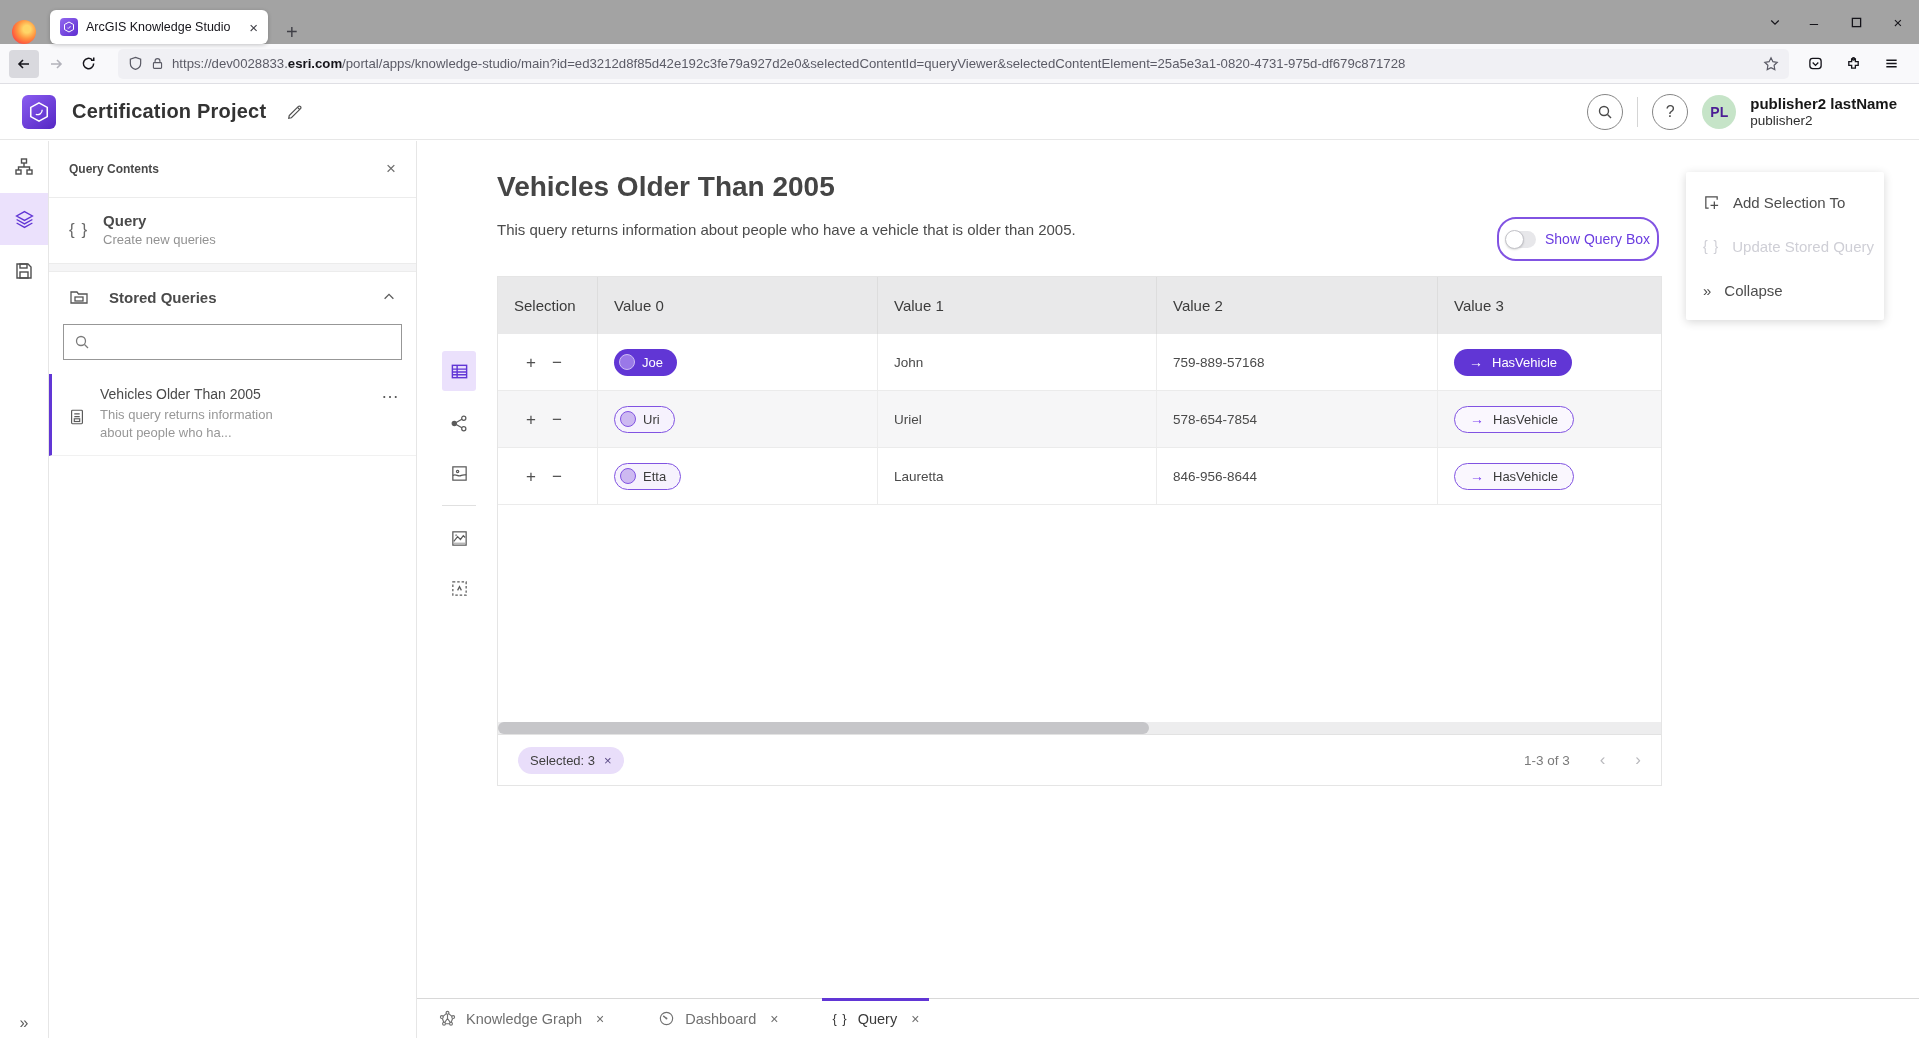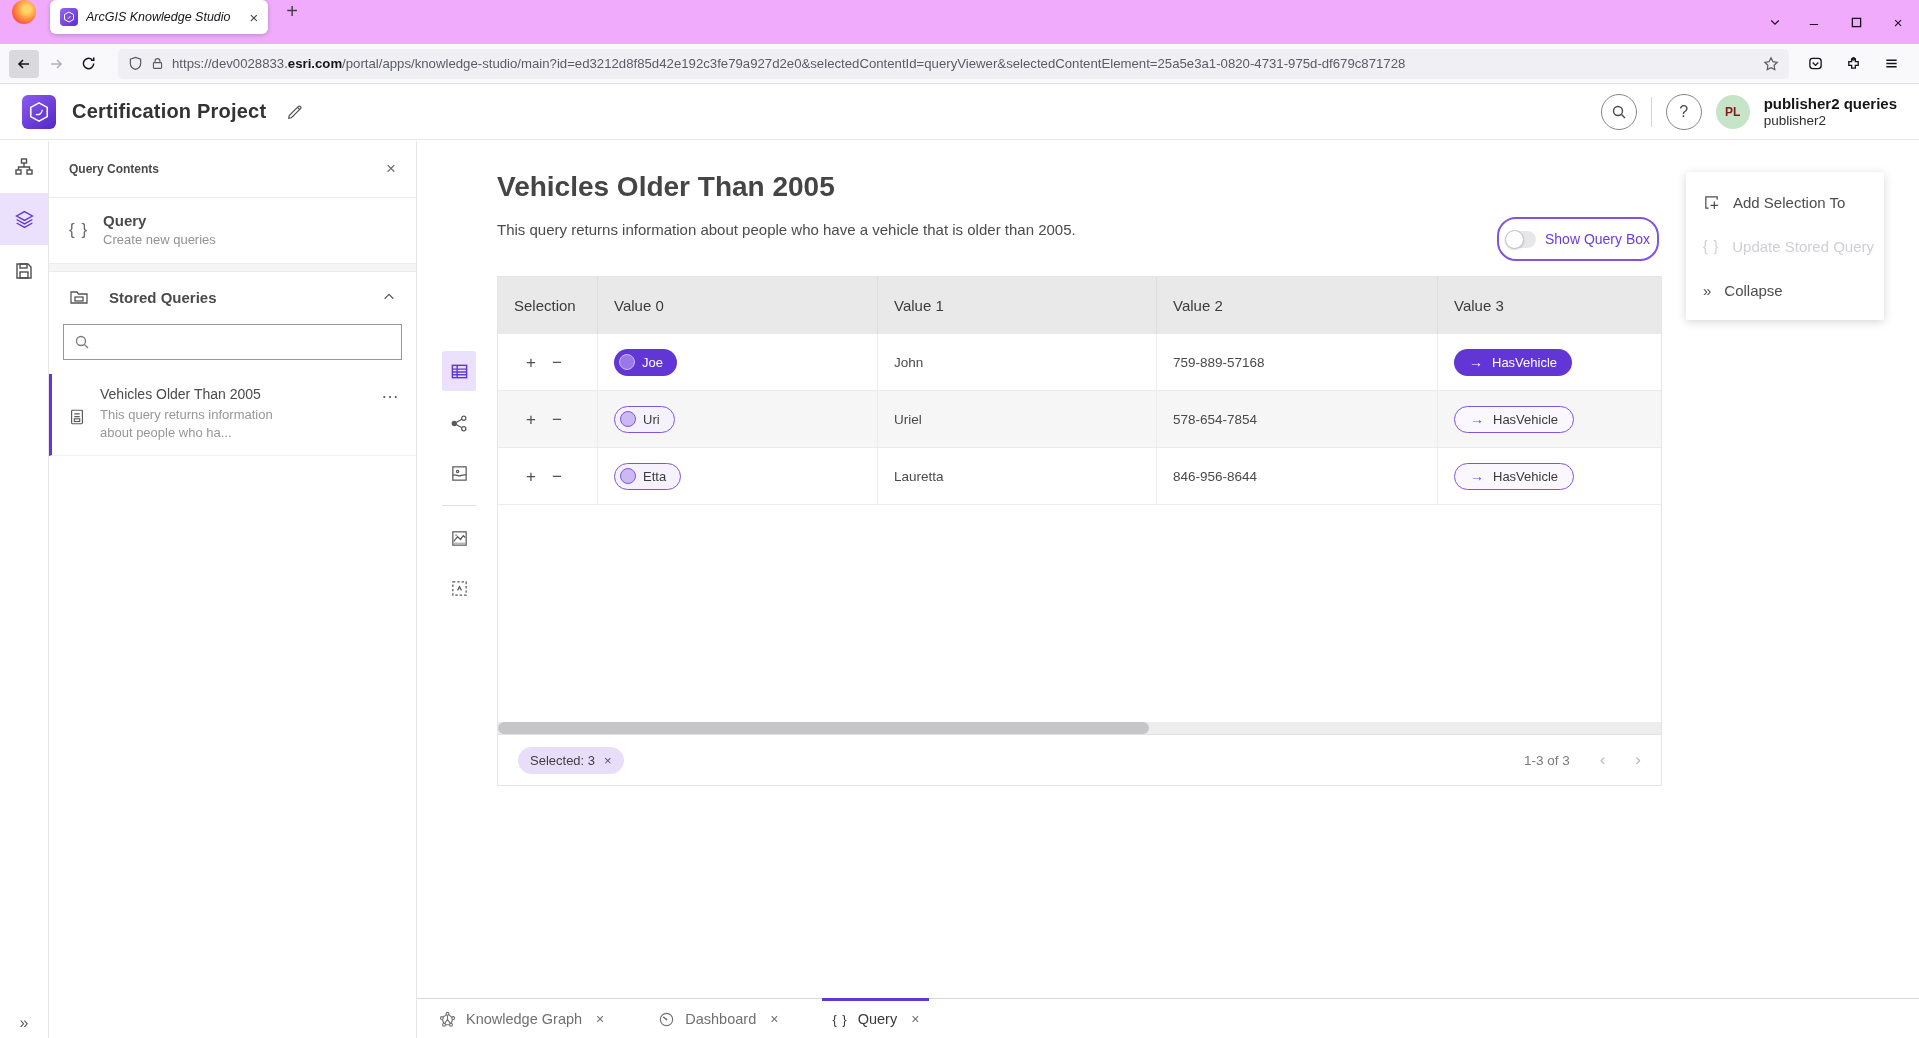--- a/index.html
+++ b/index.html
@@ -1,21 +1,21 @@
 <!DOCTYPE html>
 <html><head>
 <meta charset="utf-8">
 <style>
   * { box-sizing: border-box; margin: 0; padding: 0; }
   html,body { width:1919px; height:1038px; overflow:hidden; }
   body { font-family:"Liberation Sans", sans-serif; background:#fff; position:relative; color:#3c3c3c; }
   svg { display:block; }
 
   
-  .tabstrip { height:44px; background:#f0abfc; display:flex; align-items:flex-start;font-style:italic; }
+  .tabstrip { height:44px; background:#a3a3a3; display:flex; align-items:flex-end; }
   .fx-logo { width:24px; height:24px; border-radius:50%; margin-left:12px;
     background: radial-gradient(circle at 62% 38%, #ffd567 0 18%, #ff9640 45%, #ff5b3e 70%, #d4306f 100%); }
   .btab-chrome { margin-left:14px; width:218px; height:34px; background:#fff; border-radius:6px;
     box-shadow:0 1px 4px rgba(0,0,0,.22); display:flex; align-items:center; padding:0 10px; gap:8px; }
   .favicon { width:18px; height:18px; border-radius:4px; background:linear-gradient(135deg,#9268ef,#5e2dd0);
     display:flex; align-items:center; justify-content:center; flex:none; }
   .btab-title { flex:1; font-size:12.5px; color:#15141a; white-space:nowrap; overflow:hidden; }
   .tab-x, .newtab-btn { color:#3f3f46; font-size:15px; cursor:pointer; }
   .newtab-btn { font-size:20px; margin-left:18px; font-weight:300; }
   .strip-spacer { flex:1; }
@@ -37,22 +37,22 @@
   
   .app-header { height:56px; background:#fff; border-bottom:1px solid #e7e7e7; display:flex; align-items:center; padding:0 22px; }
   .app-logo { width:34px; height:34px; border-radius:6px; background:linear-gradient(140deg,#8a5cf0,#5527c4);
     display:flex; align-items:center; justify-content:center; flex:none; }
   .project-title { margin-left:16px; font-size:20px; font-weight:600; color:#333; letter-spacing:.2px; }
   .edit-btn { margin-left:20px; color:#4f4f4f; cursor:pointer; }
   .header-right { margin-left:auto; display:flex; align-items:center; gap:14px; }
   .circle-btn { width:36px; height:36px; border-radius:50%; border:1px solid #868686; color:#4a4a4a;
     display:flex; align-items:center; justify-content:center; cursor:pointer; font-size:16px; background:#fff; }
   .hdr-divider { width:1px; height:30px; background:#d5d5d5; }
-  .avatar { width:34px; height:34px; border-radius:50%; background:var(--avatar-bg,#c6e4c8); color:#7f1d1d;
-    font-size:12px; font-weight:700; display:flex; align-items:center; justify-content:center; cursor:pointer; }
+  .avatar { width:34px; height:34px; border-radius:50%; background:var(--avatar-bg,#c6e4c8); color:#4c1d95;
+    font-size:14px; font-weight:700; display:flex; align-items:center; justify-content:center; cursor:pointer; }
   .user-name { font-size:15px; font-weight:700; color:#161616; line-height:1.2; }
   .user-role { font-size:13.5px; color:#2e2e2e; }
 
   
   .content { position:absolute; top:141px; left:0; right:0; bottom:0; }
   .rail { position:absolute; left:0; top:0; bottom:0; width:49px; background:#fff; border-right:1px solid #e6e6e6; }
   .rail-btn { width:48px; height:52px; display:flex; align-items:center; justify-content:center; color:#4f4f4f; cursor:pointer; }
   .rail-btn.sel { background:var(--accent-light,#ebe1fc); color:var(--accent,#6136d5); }
   .rail-expand { position:absolute; bottom:6px; left:0; width:48px; text-align:center; color:#5f5f5f;
     font-size:16px; cursor:pointer; }
@@ -136,21 +136,21 @@
   .ctx-menu { position:absolute; left:1686px; top:172px; width:198px; background:#fff; border-radius:2px;
     box-shadow:0 2px 10px rgba(0,0,0,.16); padding:8px 0; z-index:20; }
   .ctx-item { height:44px; display:flex; align-items:center; gap:13px; padding:0 17px; font-size:15px;
     color:#4d4d4d; cursor:pointer; white-space:nowrap; }
   .ctx-item.disabled { color:#cfcfd6; cursor:default; }
   .ctx-item .braces { font-size:14px; color:inherit; }
   .ctx-chev { font-size:15px; color:inherit; }
 
   
   .bottom-bar { position:absolute; left:417px; right:0; bottom:0; height:40px; background:#fff;
-    border-top:1px solid #d8d8d8; display:flex; padding-left:6px; }
+    border-top:1px solid #d8d8d8; display:flex; align-items:center; padding-left:6px; }
   .wtab { position:relative; height:40px; display:flex; align-items:center; gap:10px; padding:0 16px;
     margin-right:22px; color:#707070; font-size:14.5px; cursor:pointer; }
   .wtab .wtab-x { font-size:14px; color:#6f6f6f; margin-left:4px; }
   .wtab.active { color:#3a3a3a; }
   .wtab.active::before { content:""; position:absolute; top:-1px; left:6px; right:6px; height:3px;
     background:var(--accent,#6136d5); }
   .wtab .braces { font-size:13px; color:inherit; }
 </style>
 </head>
 <body style="--accent: #6136d5; --accent-border: #8153e2; --accent-light: #ebe1fc; --accent-text: #6a3ce0; --avatar-bg: #c6e4c8;">
@@ -254,21 +254,21 @@
           <circle cx="7" cy="7" r="4.5"></circle>
           <path d="M10.5 10.5 14 14"></path>
         </svg>
     </div>
     <div class="hdr-divider"></div>
     <div class="circle-btn">
         <span>?</span>
       </div>
     <div class="avatar">PL</div>
     <div>
-      <div class="user-name">publisher2 queries</div>
+      <div class="user-name">publisher2 lastName</div>
       <div class="user-role">publisher2</div>
     </div>
   </div>
 </div>
 
 <div class="content">
 
   <div class="rail">
     <div class="rail-btn">
       <svg width="20" height="20" viewBox="0 0 20 20" fill="none" stroke="currentColor" stroke-width="1.4">

